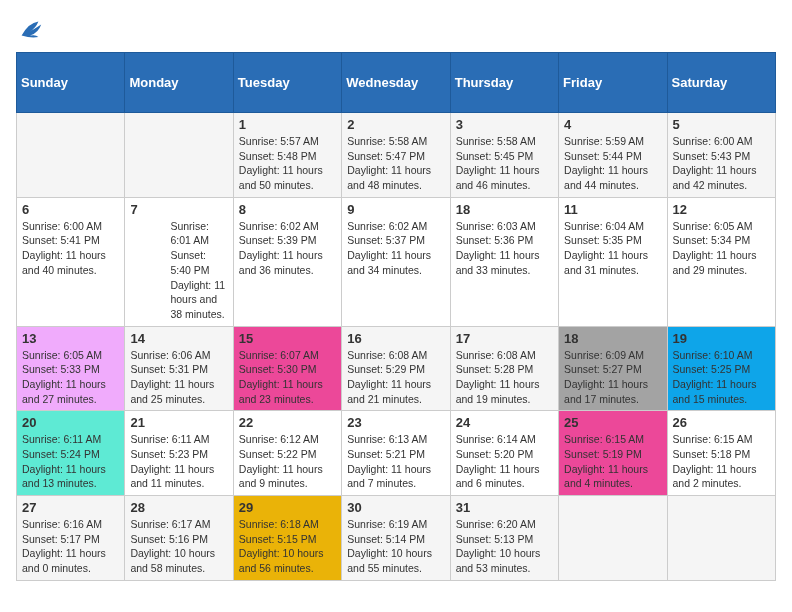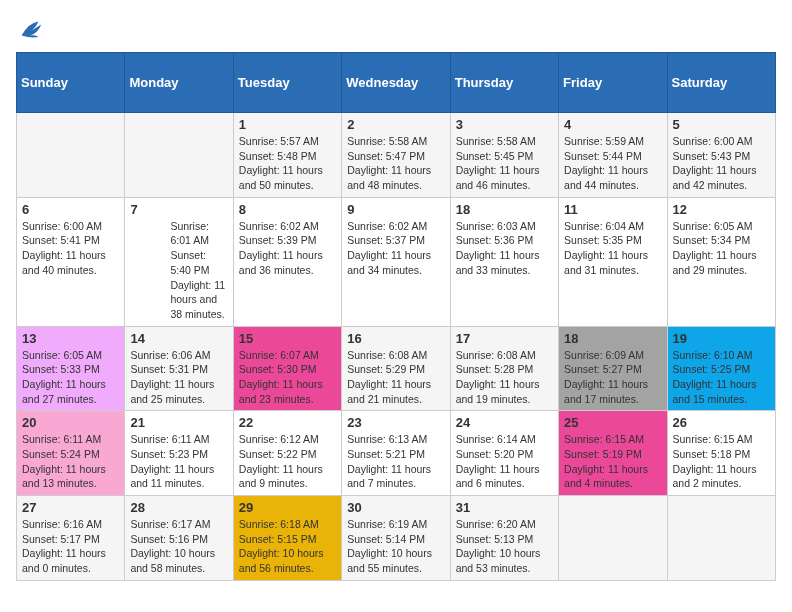--- a/index.html
+++ b/index.html
@@ -237,21 +237,21 @@
 Daylight: 11 hours and 17 minutes.</div>
         </td>
         <td style="background: #0ea5e9;">
           <span class="day-number">19</span>
           <div class="day-info" style="white-space: pre-line;">Sunrise: 6:10 AM
 Sunset: 5:25 PM
 Daylight: 11 hours and 15 minutes.</div>
         </td>
       </tr>
       <tr>
-        <td style="background: #f9a8d4;">
+        <td style="background: #5eead4;">
           <span class="day-number">20</span>
           <div class="day-info" style="white-space: pre-line;">Sunrise: 6:11 AM
 Sunset: 5:24 PM
 Daylight: 11 hours and 13 minutes.</div>
         </td>
         <td style="background: rgb(255, 255, 255);">
           <span class="day-number">21</span>
           <div class="day-info" style="white-space: pre-line;">Sunrise: 6:11 AM
 Sunset: 5:23 PM
 Daylight: 11 hours and 11 minutes.</div>

